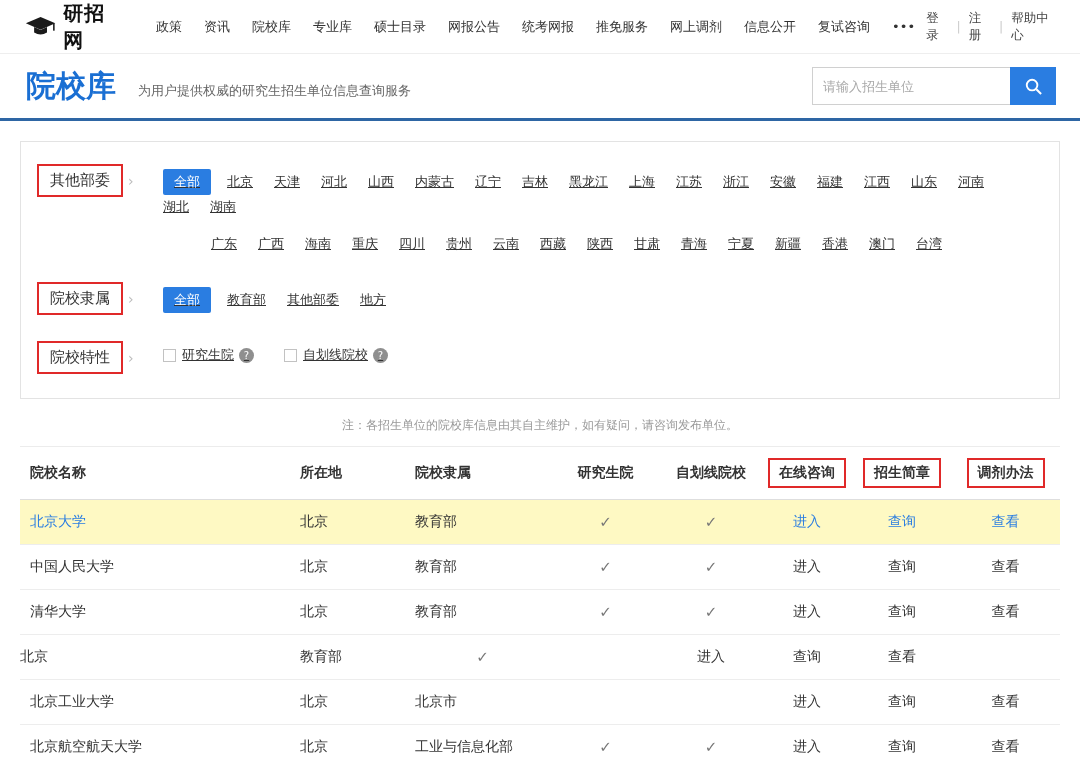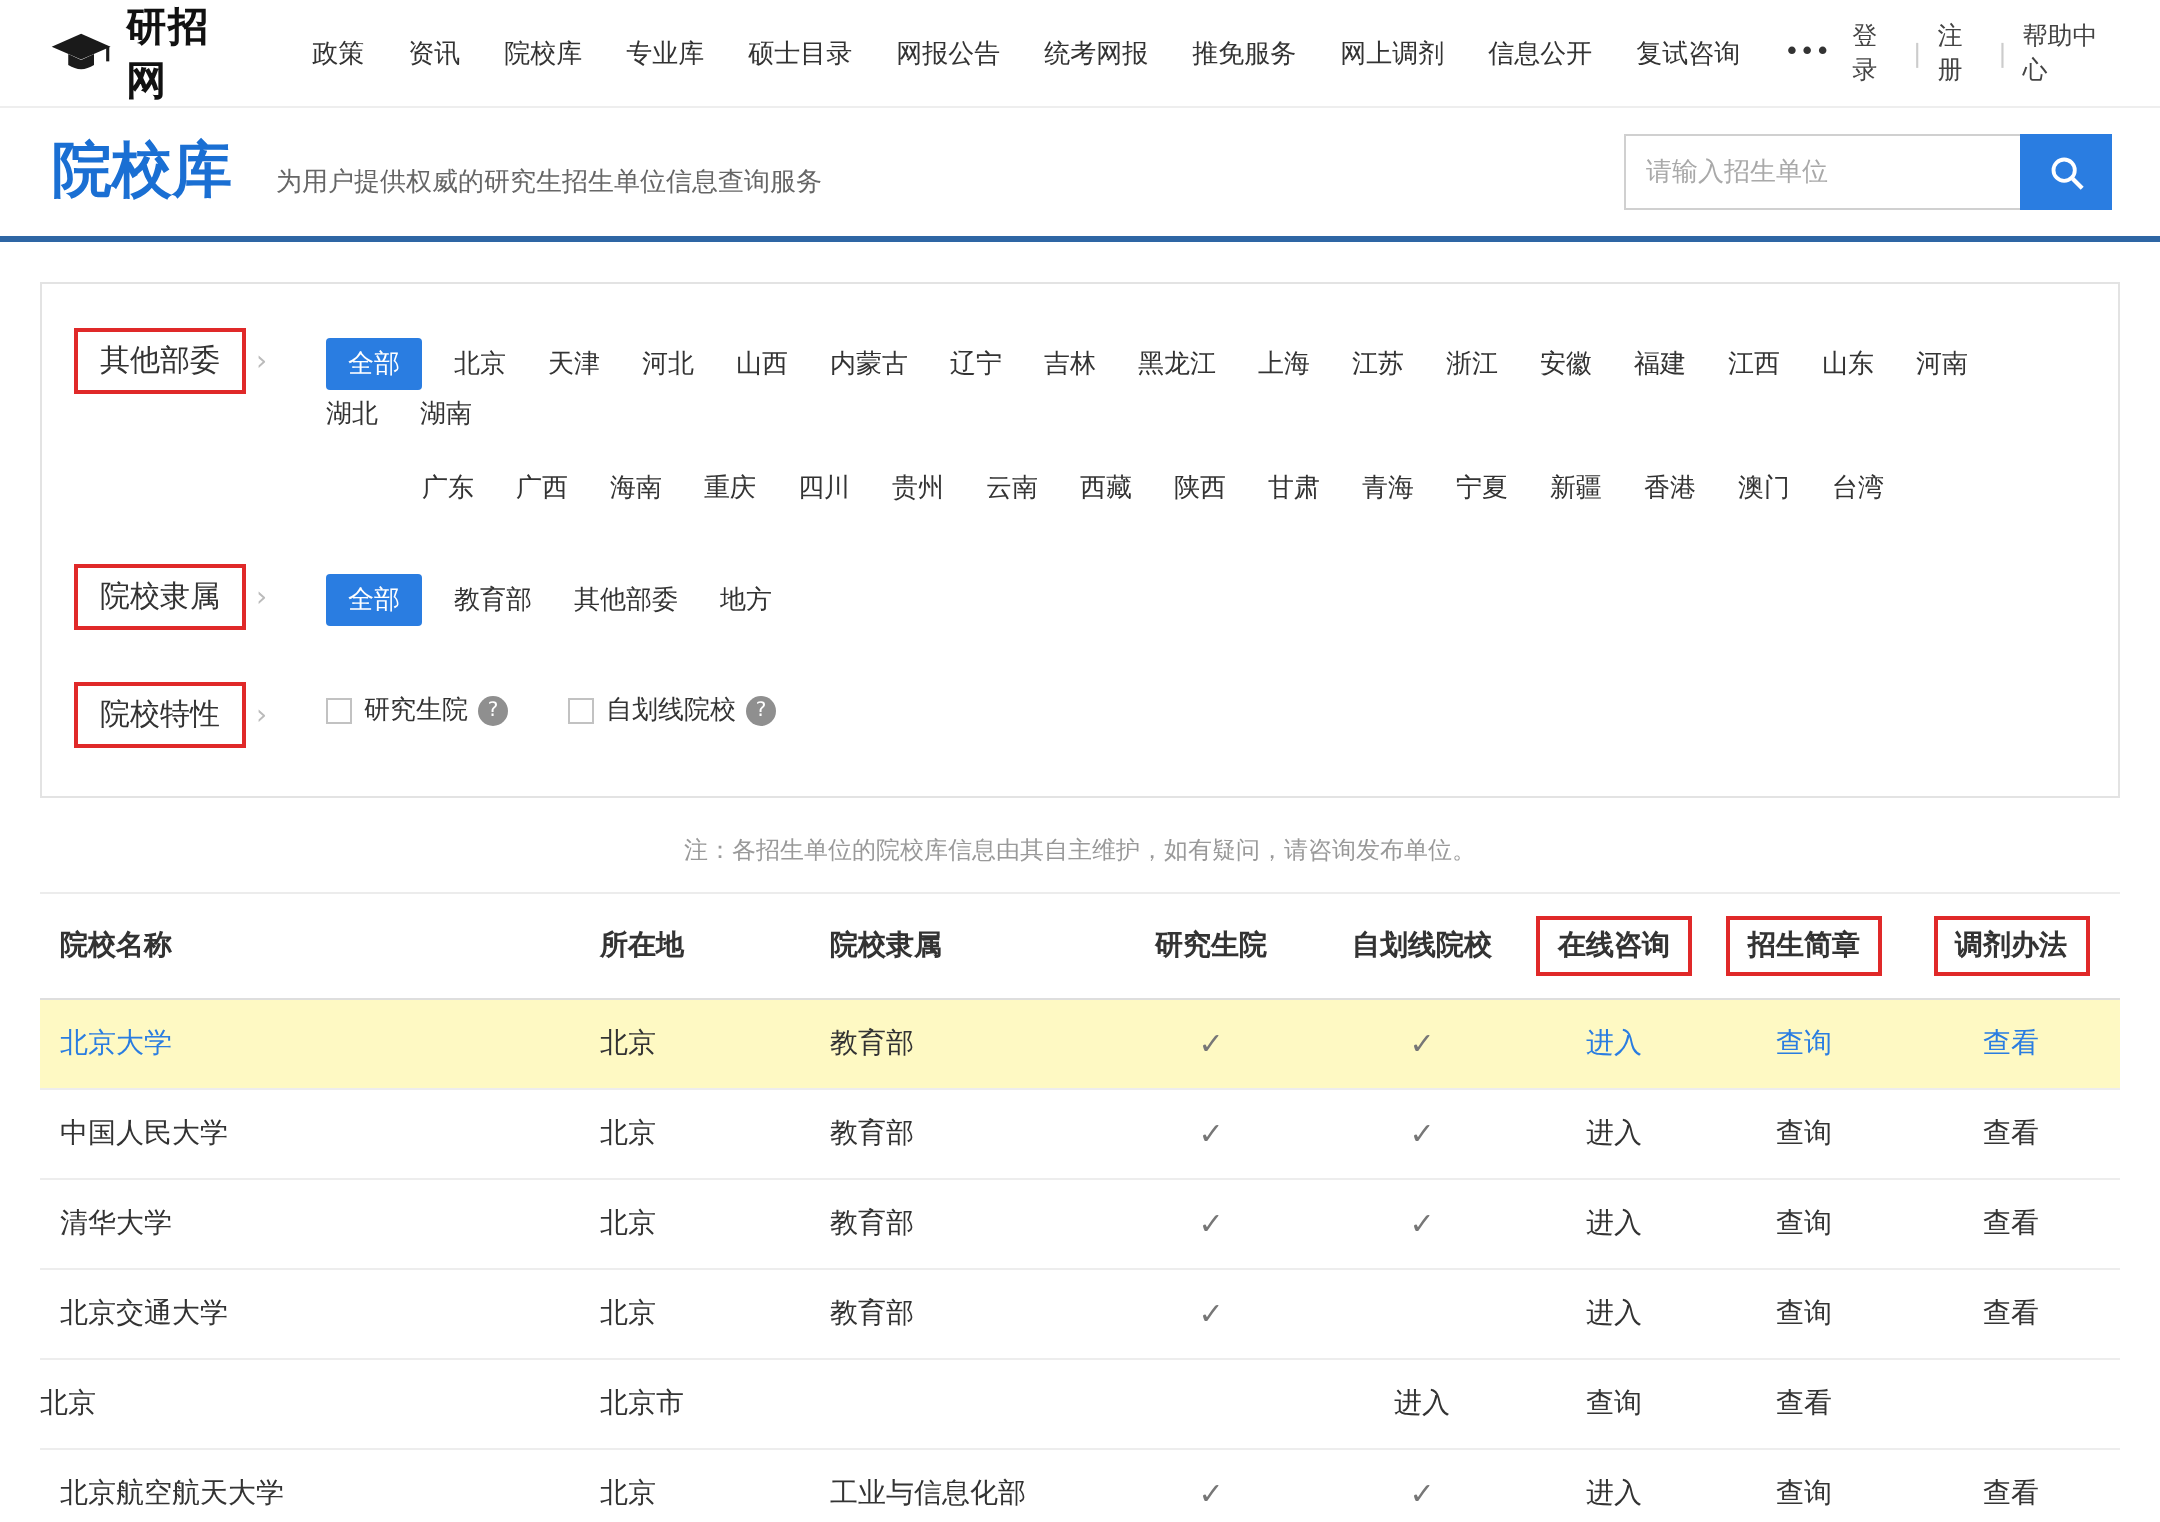--- a/index.html
+++ b/index.html
@@ -37,21 +37,21 @@
   .search button{width:46px;height:38px;background:var(--accent);border:none;display:flex;align-items:center;justify-content:center;cursor:pointer;}
   .blue-divider{height:3px;background:var(--divider);}
   
   .filter-box{margin:20px 20px 0;border:1px solid #e3e3e3;padding:22px 16px 20px;}
   .frow{display:flex;align-items:flex-start;margin-bottom:26px;}
   .frow:last-child{margin-bottom:4px;}
   .flabel-wrap{flex:0 0 112px;display:flex;align-items:center;}
   .flabel{display:inline-block;border:2px solid var(--red);padding:5px 11px;font-size:15px;color:#333;white-space:nowrap;}
   .chev{color:#bbb;font-size:14px;margin-left:5px;}
   .fopts{margin-left:14px;padding-top:5px;flex:1;}
-  .optline{display:flex;flex-wrap:wrap;align-items:center;}
+  .optline{display:flex;flex-wrap:wrap;align-items:center;text-decoration:underline;}
   .optline.line2{margin-top:13px;padding-left:48px;}
   .opt{font-size:13px;color:#333;margin-right:21px;cursor:pointer;white-space:nowrap;padding:3px 0;}
   .opt.active{background:var(--accent);color:#fff;padding:4px 11px;border-radius:2px;margin-right:16px;}
   .chk{display:inline-flex;align-items:center;margin-right:30px;cursor:pointer;font-size:13px;color:#333;}
   .chkbox{width:13px;height:13px;border:1px solid #c2c2c2;background:#fff;margin-right:6px;display:inline-block;}
   .help{width:15px;height:15px;border-radius:50%;background:#8f8f8f;color:#fff;font-size:10px;line-height:15px;text-align:center;margin-left:5px;display:inline-block;}
   
   .note{margin:18px 20px 0;font-size:12px;color:var(--muted);text-align:center;}
   
   .table{margin:12px 20px 0;}
@@ -247,30 +247,30 @@
         <a class="cell name">清华大学</a>
         <div class="cell">北京</div>
         <div class="cell">教育部</div>
         <div class="cell center check">✓</div>
         <div class="cell center check">✓</div>
         <a class="cell center link">进入</a>
         <a class="cell center link">查询</a>
         <a class="cell center link">查看</a>
       </div>
       <div class="tgrid trow">
-        <a class="cell name">北京交通大学</a>
         <div class="cell">北京</div>
         <div class="cell">教育部</div>
         <div class="cell center check">✓</div>
         <div class="cell center check"></div>
         <a class="cell center link">进入</a>
         <a class="cell center link">查询</a>
         <a class="cell center link">查看</a>
       </div>
       <div class="tgrid trow">
+        <a class="cell name">北京工业大学</a>
         <div class="cell">北京</div>
         <div class="cell">北京市</div>
         <div class="cell center check"></div>
         <div class="cell center check"></div>
         <a class="cell center link">进入</a>
         <a class="cell center link">查询</a>
         <a class="cell center link">查看</a>
       </div>
       <div class="tgrid trow">
         <a class="cell name">北京航空航天大学</a>

